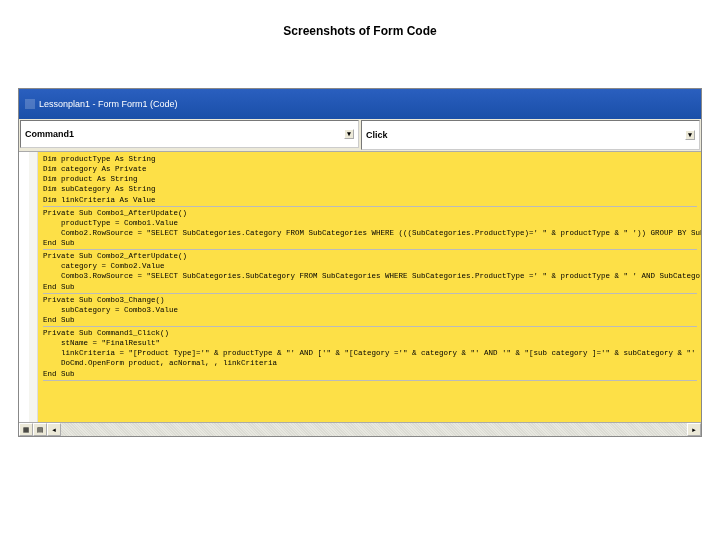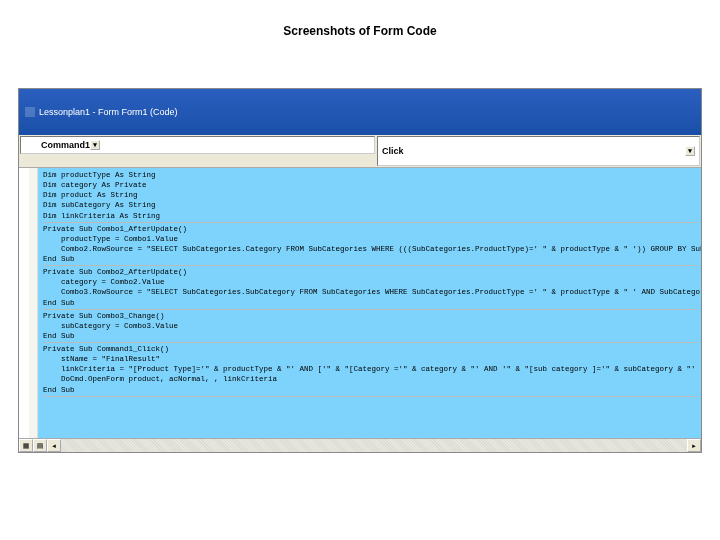--- a/index.html
+++ b/index.html
@@ -18,21 +18,21 @@
   }
   .window {
     margin: 30px 18px 0 18px;
     border: 1px solid #888;
     background: #fff;
   }
   .titlebar {
     background: linear-gradient(#2a5fbf, #1a4fa8);
     color: #fff;
     font-size: 9px;
-    padding: 18px 6px;
+    padding: 10px 6px;
     font-family: Tahoma, sans-serif;
     display: flex;
     align-items: flex-start;
     gap: 4px;
   }
   .titlebar-icon {
     width: 10px;
     height: 10px;
     background: #fff3;
     display: inline-block;
@@ -41,25 +41,26 @@
     display: flex;
     background: #ece9d8;
     border-bottom: 1px solid #aaa;
     font-family: "MS Sans Serif", Tahoma, sans-serif;
     font-size: 9px;
   }
   .object-combo {
     flex: 1;
     border: 1px inset #ccc;
     background: #fff;
-    padding: 1px 20px;
+    padding: 1px 4px;
     margin: 1px;
     display: flex;
     align-items: center;
-    height: 18px;
+    justify-content: space-between;
+    height: 28px;
     font-weight: bold;
   }
   .proc-combo {
     flex: 1;
     border: 1px inset #ccc;
     background: #fff;
     padding: 1px 4px;
     margin: 1px;
     display: flex;
     align-items: center;
@@ -70,21 +71,21 @@
   .dropdown-arrow {
     width: 10px;
     height: 10px;
     background: #ece9d8;
     border: 1px outset #fff;
     font-size: 7px;
     text-align: center;
     line-height: 8px;
   }
   .code-area {
-    background: #7dd3fc;
+    background: #fde047;
     font-family: "Courier New", monospace;
     font-size: 7.5px;
     line-height: 1.35;
     padding: 2px 4px 2px 14px;
     color: #000;
     height: 270px;
     overflow: hidden;
     border-left: 10px solid #fff;
     position: relative;
   }
@@ -145,21 +146,21 @@
       <span>Click</span>
       <span class="dropdown-arrow">▾</span>
     </div>
   </div>
 
   <div class="code-area">
     <div class="code-line">Dim productType As String</div>
     <div class="code-line">Dim category As Private</div>
     <div class="code-line">Dim product As String</div>
     <div class="code-line">Dim subCategory As String</div>
-    <div class="code-line">Dim linkCriteria As String</div>
+    <div class="code-line">Dim linkCriteria As Value</div>
     <hr class="hr-line">
     <div class="code-line">Private Sub Combo1_AfterUpdate()</div>
     <div class="code-line">    productType = Combo1.Value</div>
     <div class="code-line">    Combo2.RowSource = "SELECT SubCategories.Category FROM SubCategories WHERE (((SubCategories.ProductType)=' " &amp; productType &amp; " ')) GROUP BY SubCategories.Category;"</div>
     <div class="code-line">End Sub</div>
     <hr class="hr-line">
     <div class="code-line">Private Sub Combo2_AfterUpdate()</div>
     <div class="code-line">    category = Combo2.Value</div>
     <div class="code-line">    Combo3.RowSource = "SELECT SubCategories.SubCategory FROM SubCategories WHERE SubCategories.ProductType =' " &amp; productType &amp; " ' AND SubCategories.Category =' " &amp; cate</div>
     <div class="code-line">End Sub</div>

